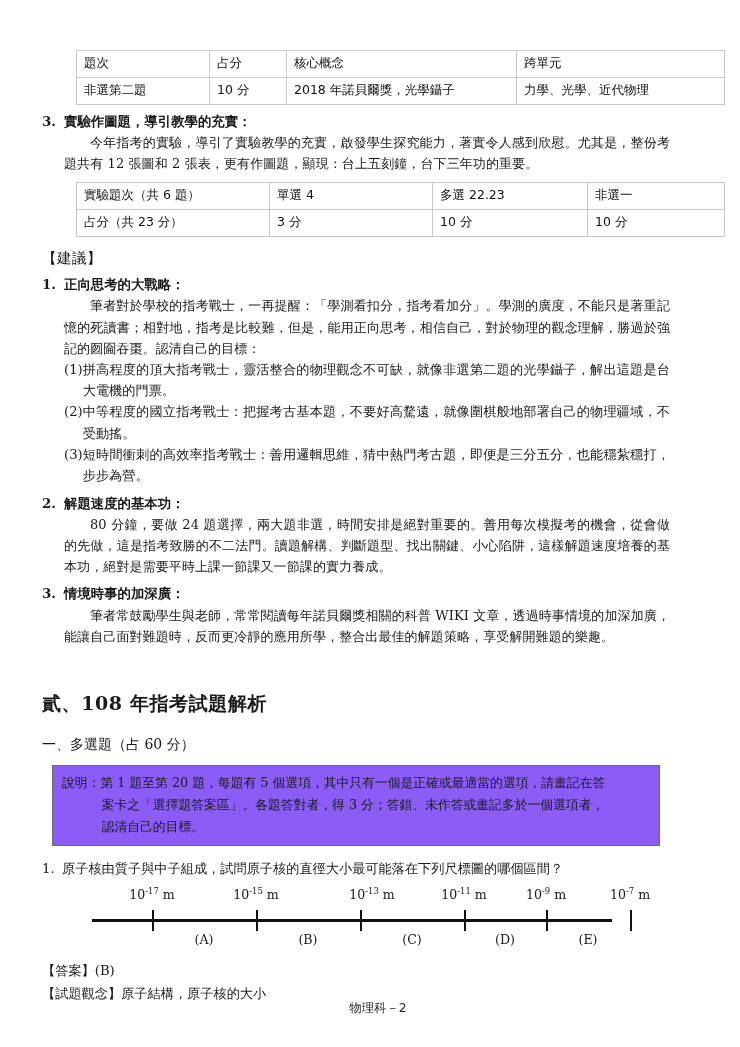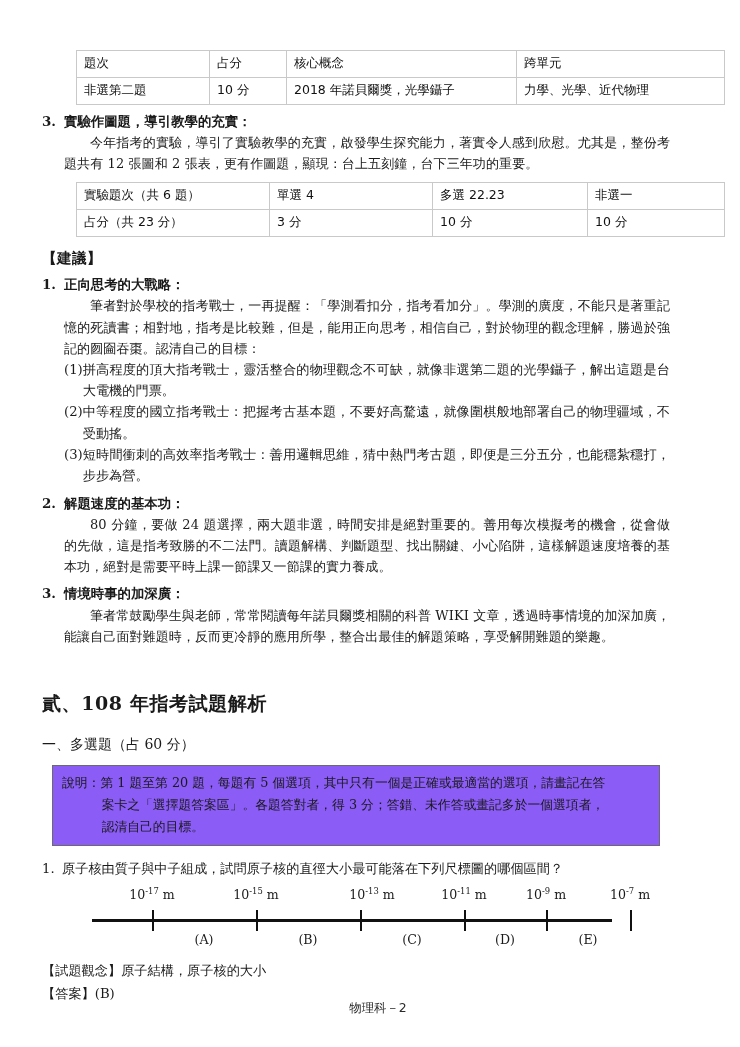--- a/index.html
+++ b/index.html
@@ -94,21 +94,21 @@
   .sub-item .sn {
     flex: 0 0 auto;
     white-space: nowrap;
   }
   .sub-item .st {
     flex: 1 1 auto;
     text-align: justify;
   }
 
   .section-bracket-title {
-    font-weight: bold;
+    font-weight: normal;
     font-size: 14.5px;
     letter-spacing: 0.5px;
     margin: 0;
   }
 
   
   .big-heading {
     font-weight: bold;
     font-size: 19px;
     letter-spacing: 0.6px;
@@ -390,22 +390,22 @@
       <span class="nl-interval" style="left:140px;">(A)</span>
       <span class="nl-interval" style="left:244px;">(B)</span>
       <span class="nl-interval" style="left:348px;">(C)</span>
       <span class="nl-interval" style="left:441px;">(D)</span>
       <span class="nl-interval" style="left:524px;">(E)</span>
     </div>
 
     <div class="sp6"></div>
 
     <div class="ans-line">
+      <span>【答案】</span><span>(B)</span>
+    </div>
+    <div class="ans-line">
       <span>【試題觀念】</span><span>原子結構，原子核的大小</span>
-    </div>
-    <div class="ans-line">
-      <span>【答案】</span><span>(B)</span>
     </div>
 
   </div>
 
   <div class="footer">物理科－2</div>
 </div>
 
 </body></html>

